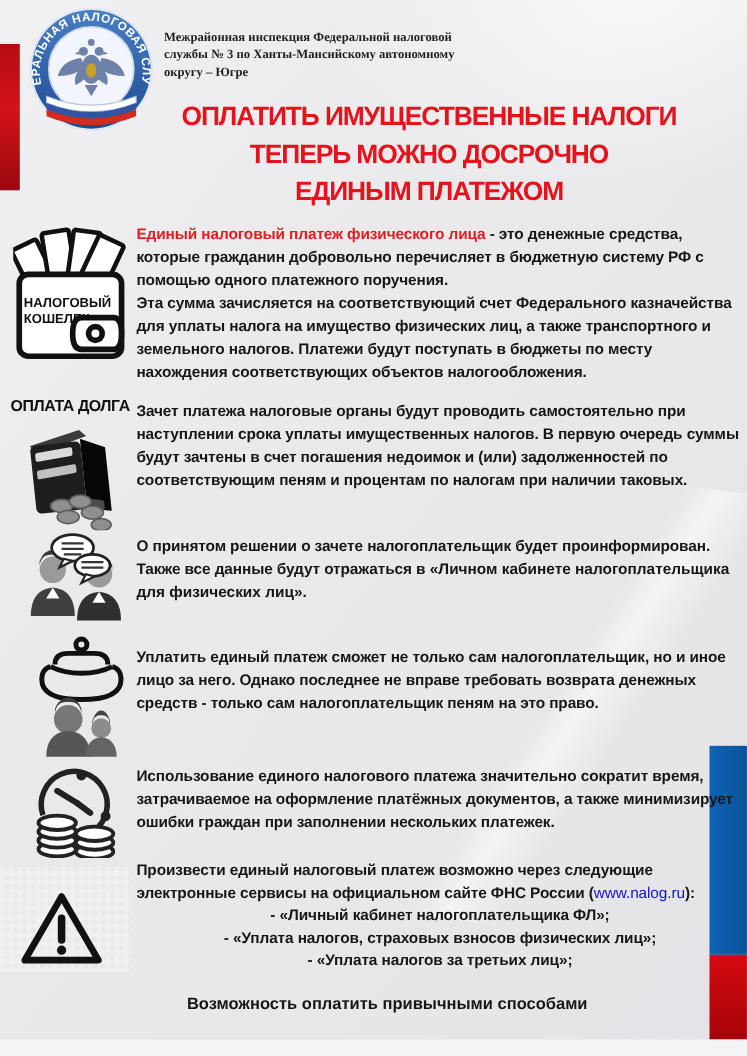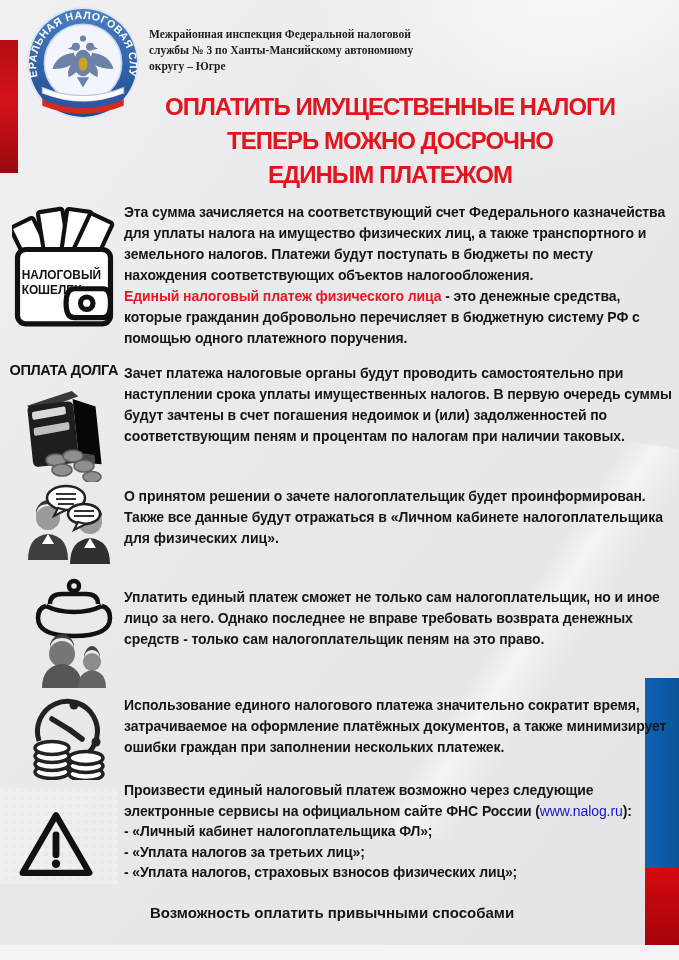--- a/index.html
+++ b/index.html
@@ -30,22 +30,22 @@
     font-family:"Liberation Serif", serif; font-weight:bold; font-size:11.5px; line-height:16px; color:#1d1d1d;}
   .title{position:absolute; left:104px; top:90px; width:572px; text-align:center;
     color:#e4131c; font-weight:bold; font-size:24px; line-height:34px; letter-spacing:-1px;}
 
   .body-text{position:absolute; left:124px; width:552px; font-weight:bold; font-size:14px;
     line-height:21px; letter-spacing:-0.1px; color:#161616;}
   .body-text p{margin:0;}
   .lead-red{color:#e8191f;}
   .emph{letter-spacing:0;}
   .link{color:#1414cc; text-decoration:none; font-weight:normal;margin-top:10px;}
-  .svc-item{margin:0;}
-  .footer-text{position:absolute; left:112px; top:902px; width:440px; text-align:center;
+  .svc-item{margin:0;text-align:center;}
+  .footer-text{position:absolute; left:132px; top:902px; width:440px; text-align:center;
     font-weight:bold; font-size:15px; line-height:21px; color:#161616;}
 
   .icon-abs{position:absolute;}
   .debt-label{position:absolute; left:6px; top:362px; width:112px; text-align:right;
     font-weight:bold; font-size:14.5px; letter-spacing:-0.4px; color:#111;}
 </style>
 </head>
 <body>
 
 <div class="page">
@@ -115,22 +115,22 @@
       </g>
       <rect x="5" y="44" width="90" height="72" rx="8" fill="#fff" stroke="#111" stroke-width="5"></rect>
       <text x="9" y="73" font-family="Liberation Sans, sans-serif" font-size="11.5" font-weight="bold" fill="#111">НАЛОГОВЫЙ</text>
       <text x="9" y="87" font-family="Liberation Sans, sans-serif" font-size="11.5" font-weight="bold" fill="#111">КОШЕЛЕК</text>
       <path d="M60,82 Q52,82 52,96 Q52,110 60,110 L88,110 Q95,110 95,96 Q95,82 88,82 Z" fill="#fff" stroke="#111" stroke-width="5"></path>
       <circle cx="72" cy="96" r="8.5" fill="#111"></circle>
       <circle cx="72" cy="96" r="3.5" fill="#fff"></circle>
     </svg>
   </div>
   <div class="body-text" style="top:202px;">
+    <p><span class="lead-red">Единый налоговый платеж физического лица</span><span> - это денежные средства, которые гражданин добровольно перечисляет в бюджетную систему РФ с помощью одного платежного поручения.</span></p>
     <p>Эта сумма зачисляется на соответствующий счет Федерального казначейства для уплаты налога на имущество физических лиц, а также транспортного и земельного налогов. Платежи будут поступать в бюджеты по месту нахождения соответствующих объектов налогообложения.</p>
-    <p><span class="lead-red">Единый налоговый платеж физического лица</span><span> - это денежные средства, которые гражданин добровольно перечисляет в бюджетную систему РФ с помощью одного платежного поручения.</span></p>
   </div>
 
   <div class="debt-label">ОПЛАТА ДОЛГА</div>
   <div class="icon-abs" style="left:18px; top:384px;">
     <svg width="92" height="98" viewBox="0 0 92 98">
       <g transform="rotate(-6 46 48)">
         <polygon points="12,18 58,8 64,14 18,26" fill="#3a3a3a"></polygon>
         <rect x="12" y="18" width="46" height="62" rx="5" fill="#1e1e1e"></rect>
         <rect x="16" y="26" width="34" height="8" rx="2" fill="#d9d9d9" transform="skewY(-4)"></rect>
         <rect x="16" y="42" width="36" height="8" rx="2" fill="#bfbfbf" transform="skewY(-4)"></rect>
@@ -235,21 +235,21 @@
   <div class="icon-abs" style="left:18px; top:804px;">
     <svg width="76" height="80" viewBox="0 0 100 92">
       <path d="M50,8 L94,84 L6,84 Z" fill="none" stroke="#111" stroke-width="8" stroke-linejoin="round"></path>
       <line x1="50" y1="34" x2="50" y2="60" stroke="#111" stroke-width="9" stroke-linecap="round"></line>
       <circle cx="50" cy="72" r="5.5" fill="#111"></circle>
     </svg>
   </div>
   <div class="body-text" style="top:780px; line-height:20.5px;">
     <p><span>Произвести единый налоговый платеж возможно через следующие электронные сервисы на официальном сайте ФНС России (</span><a href="#" class="link">www.nalog.ru</a><span>):</span></p>
     <p class="svc-item">- «Личный кабинет налогоплательщика ФЛ»;</p>
+    <p class="svc-item">- «Уплата налогов, страховых взносов физических лиц»;</p>
     <p class="svc-item">- «Уплата налогов за третьих лиц»;</p>
-    <p class="svc-item">- «Уплата налогов, страховых взносов физических лиц»;</p>
   </div>
 
   <div class="footer-text">
     <div>Возможность оплатить привычными способами</div>
   </div>
 
 </div>
 
 </body></html>

